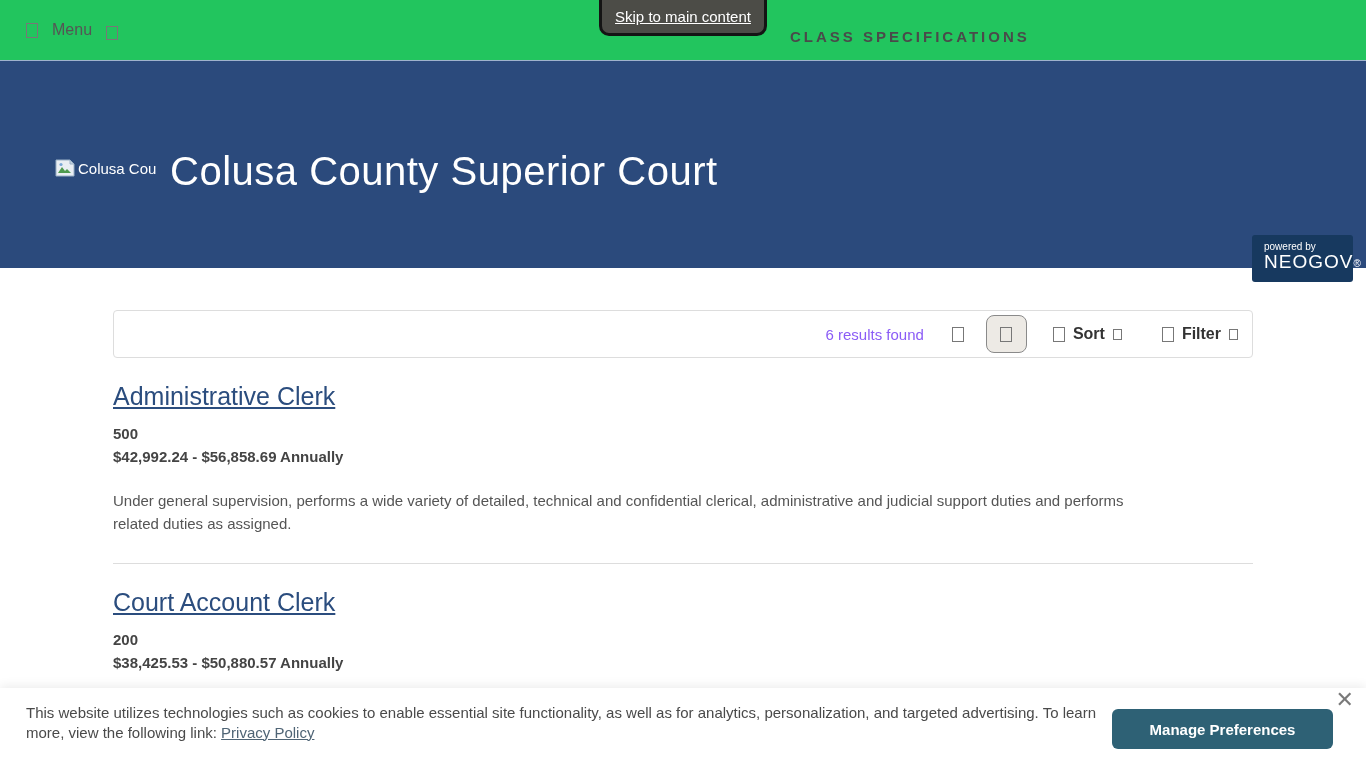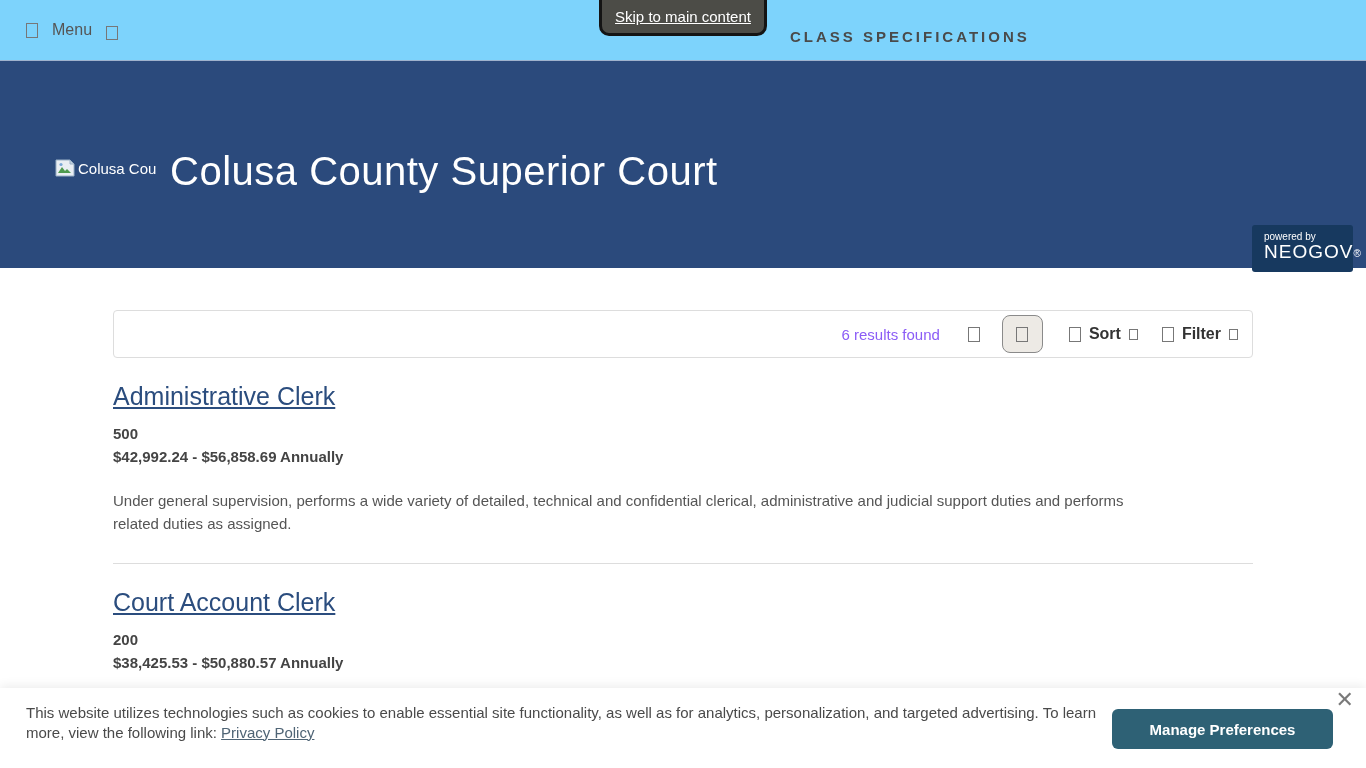--- a/index.html
+++ b/index.html
@@ -7,21 +7,21 @@
   body {
     font-family: "Liberation Sans", sans-serif;
     background: #ffffff;
     position: relative;
     color: #4a4a4a;
   }
 
   
   .topbar {
     position: absolute; top: 0; left: 0; width: 1366px; height: 60px;
-    background: #7dd3fc;
+    background: #22c55e;
   }
   .menu-group {
     position: absolute; left: 26px; top: 20px;
     display: flex; align-items: center; gap: 14px;
     cursor: pointer;
   }
   .menu-label { font-size: 16px; color: #555; }
   .tofu {
     display: inline-block;
     border: 1.5px solid #777;
@@ -60,21 +60,21 @@
     position: absolute; left: 55px; top: 98px;
     display: flex; align-items: center; gap: 3px;
   }
   .logo-alt { color: #ffffff; font-size: 15px; }
   .brand-title {
     position: absolute; left: 170px; top: 88px;
     color: #ffffff; font-size: 40px; font-weight: 400;
     letter-spacing: 0.5px;
   }
   .neogov-badge {
-    position: absolute; right: 13px; top: 164px;
+    position: absolute; right: 13px; top: 174px;
     width: 101px; height: 47px;
     background: #17395f;
     border-radius: 3px;
     color: #ffffff;
     padding: 6px 0 0 12px;
     cursor: pointer;
   }
   .neogov-badge .powered { font-size: 10px; line-height: 11px; display: block; }
   .neogov-badge .brand-row { font-size: 19px; letter-spacing: 1px; line-height: 20px; }
   .neogov-badge .reg { font-size: 10px; vertical-align: 1px; }
@@ -118,21 +118,21 @@
     background: #edeae5;
     border: 1px solid #8a8a8a;
     border-radius: 8px;
     display: flex; align-items: center; justify-content: center;
     cursor: pointer;
     margin-right: 26px;
   }
   .ctrl-group {
     display: flex; align-items: center; gap: 8px;
     background: none; border: none; cursor: pointer;
-    margin-right: 24px;
+    margin-right: 40px;
   }
   .ctrl-group:last-child { margin-right: 0; }
   .ctrl-label { font-size: 16px; font-weight: bold; color: #333; }
 
   
   .job { margin-top: 24px; }
   .job-title {
     display: inline-block;
     font-size: 25px;
     color: #2b4d7e;

